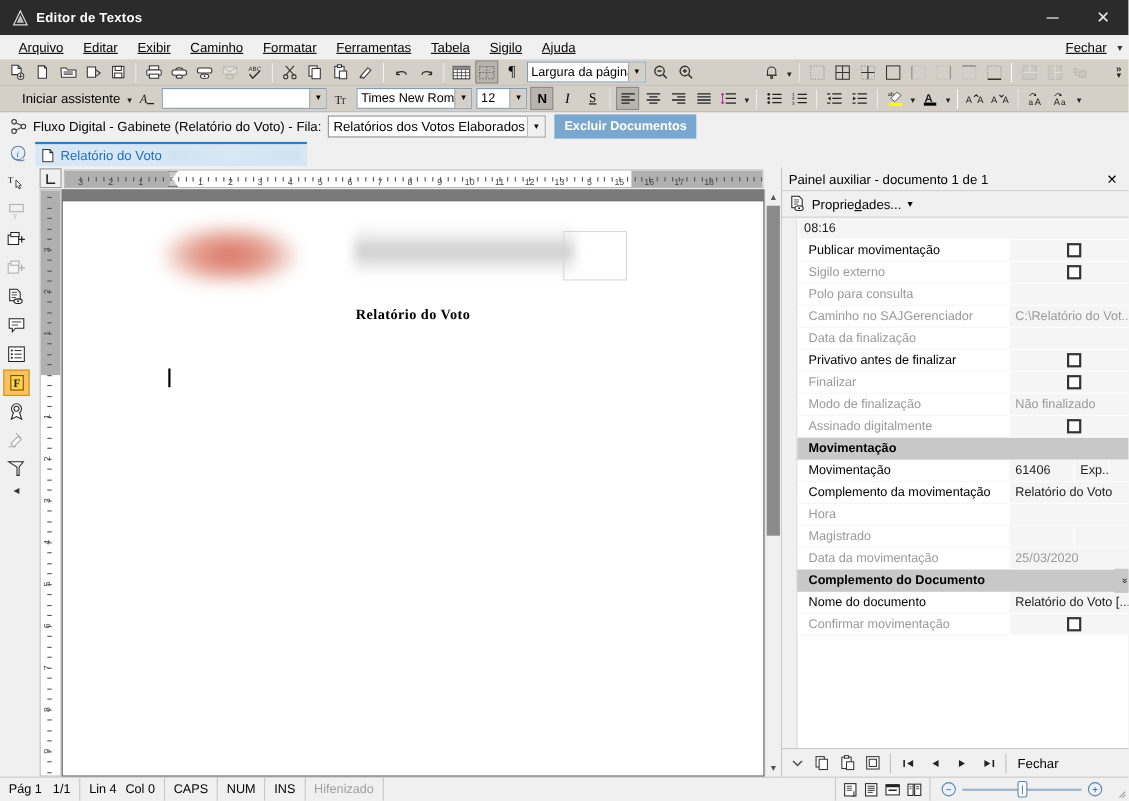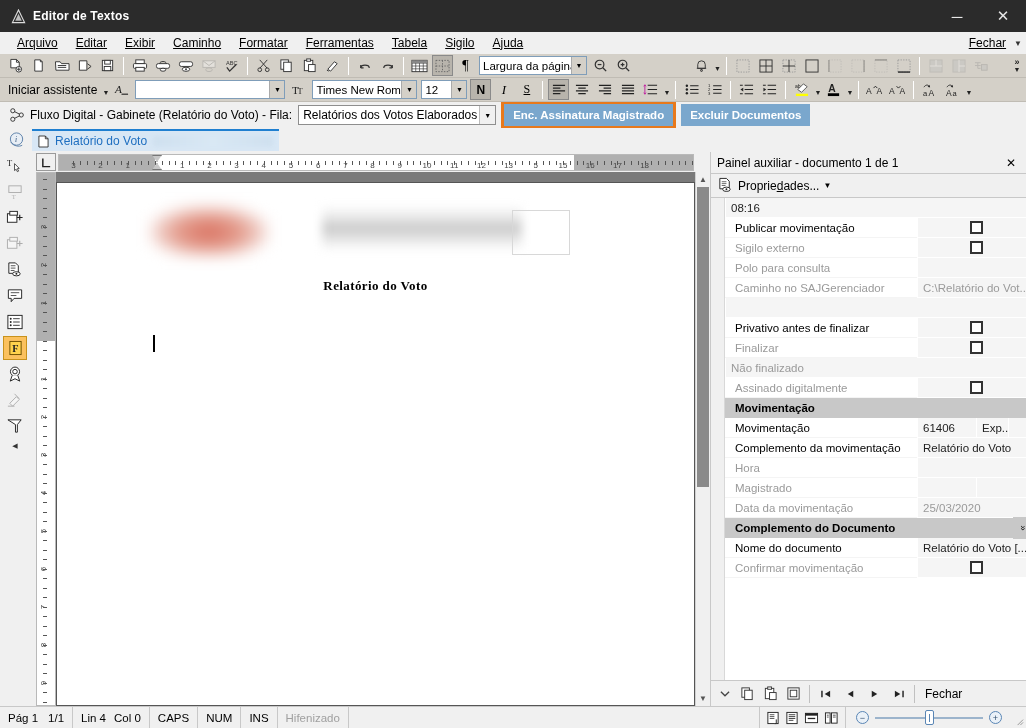--- a/index.html
+++ b/index.html
@@ -42,21 +42,21 @@
   }
   .menubar .fechar { font-size: 12px; padding: 2px 6px; }
   .tinyarrow { font-size: 8px; color: #333; line-height: 7px; }
 
   
   .toolbar {
     background: #d4d0c8; display: flex; align-items: center;
     border-bottom: 1px solid #c0bcb4; position: relative;
   }
   .tb1 { height: 24px; flex: 0 0 24px; padding-left: 4px; }
-  .tb2 { height: 24px; flex: 0 0 24px; padding-left: 4px; }
+  .tb2 { height: 24px; flex: 0 0 24px; padding-left: 16px; }
   .tbtn {
     width: 21px; height: 21px; display: flex; align-items: center; justify-content: center;
     margin: 0 1px; border: 1px solid transparent;
   }
   .tbtn.pressed { border: 1px solid #8a8a8a; background: #b8b4ac; }
   .tsep { width: 1px; height: 18px; background: #9b978f; margin: 0 4px; border-right: 1px solid #fff; }
   .tbtn.dis svg { opacity: .35; }
   .tbtn.dis { color: #9a9a9a; }
   .dropcaret { width: 9px; height: 21px; display: flex; align-items: flex-end; justify-content: center;
     font-size: 7px; padding-bottom: 4px; color: #222; }
@@ -659,21 +659,20 @@
           <circle cx="4" cy="13" r="2.2" fill="none" stroke="#333"></circle>
           <circle cx="13" cy="8.5" r="2.2" fill="none" stroke="#333"></circle>
           <path d="M6 5l5 2.5M6 12l5-2.5" stroke="#333"></path>
         </svg>
     </div>
     <div class="flow-label">Fluxo Digital - Gabinete (Relatório do Voto) - Fila:</div>
     <div class="flowcombo">
       <span>Relatórios dos Votos Elaborados</span>
       <span class="carr2">▼</span>
     </div>
-    <div class="fbtn hl">Enc. Assinatura Magistrado</div>
     <div class="fbtn">Excluir Documentos</div>
   </div>
 
   <div class="doctabrow">
     <div class="info-icon">
       <svg width="18" height="18" viewBox="0 0 19 19">
           <circle cx="9" cy="8.5" r="6.5" fill="#e8eef5" stroke="#5a7fa8"></circle>
           <path d="M3 12c3 4 9 5 12 3" fill="none" stroke="#5a7fa8"></path>
           <text x="7.5" y="12" font-size="8" font-style="italic" font-family="Liberation Serif" fill="#2b4f78">i</text>
         </svg>
@@ -1031,35 +1030,37 @@
             </div>
             <div class="grow dim">
               <div class="gk">Polo para consulta</div>
               <div class="gv"></div>
             </div>
             <div class="grow dim">
               <div class="gk">Caminho no SAJGerenciador</div>
               <div class="gv">C:\Relatório do Vot...</div>
             </div>
             <div class="grow dim">
+              <div class="gk">Data da finalização</div>
               <div class="gv"></div>
             </div>
             <div class="grow">
               <div class="gk">Privativo antes de finalizar</div>
               <div class="gv center">
                 <div class="cbx"></div>
               </div>
             </div>
             <div class="grow dim">
               <div class="gk">Finalizar</div>
               <div class="gv center">
                 <div class="cbx"></div>
               </div>
             </div>
             <div class="grow dim">
+              <div class="gk">Modo de finalização</div>
               <div class="gv">Não finalizado</div>
             </div>
             <div class="grow dim">
               <div class="gk">Assinado digitalmente</div>
               <div class="gv center">
                 <div class="cbx"></div>
               </div>
             </div>
             <div class="grow section">
               <div class="gk">Movimentação</div>

